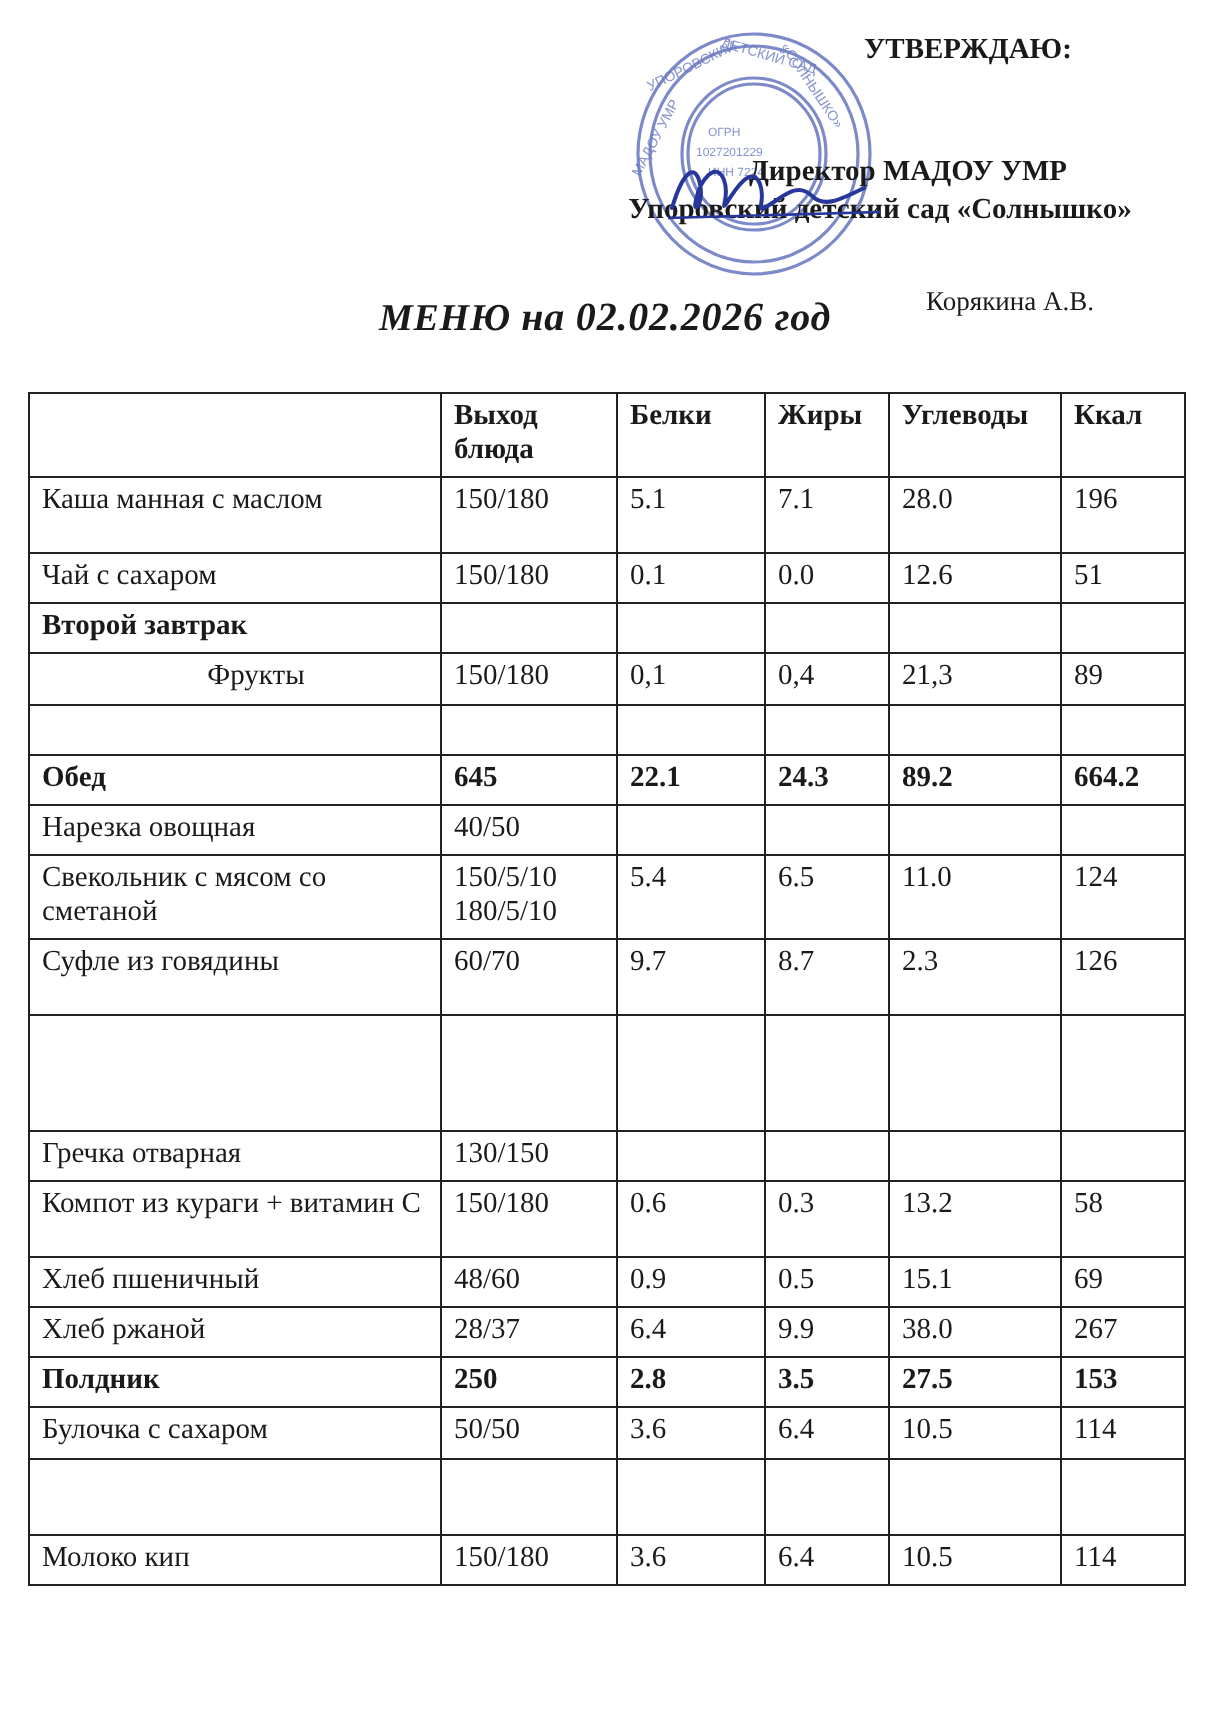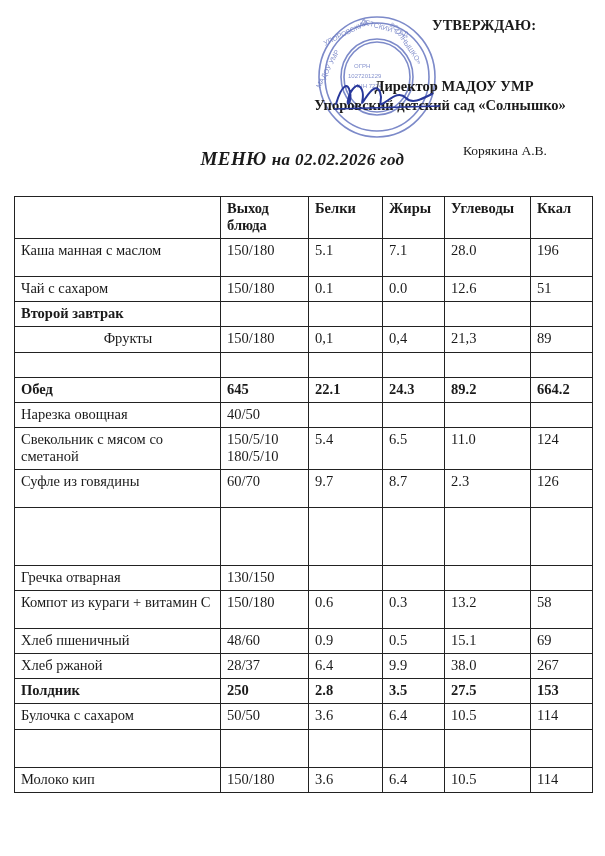--- a/index.html
+++ b/index.html
@@ -74,21 +74,21 @@
     left: 0;
     width: 605px;
     text-align: center;
     font-size: 19px;
     font-style: italic;
     font-weight: bold;
     letter-spacing: 0.4px;
     z-index: 3;
   }
   .doc-title .date {
-    font-size: 17px;
+    font-size: 20px;
   }
 
   
   .menu-table-wrap {
     position: absolute;
     top: 196px;
     left: 14px;
     width: 578px;
   }
   table.menu {

